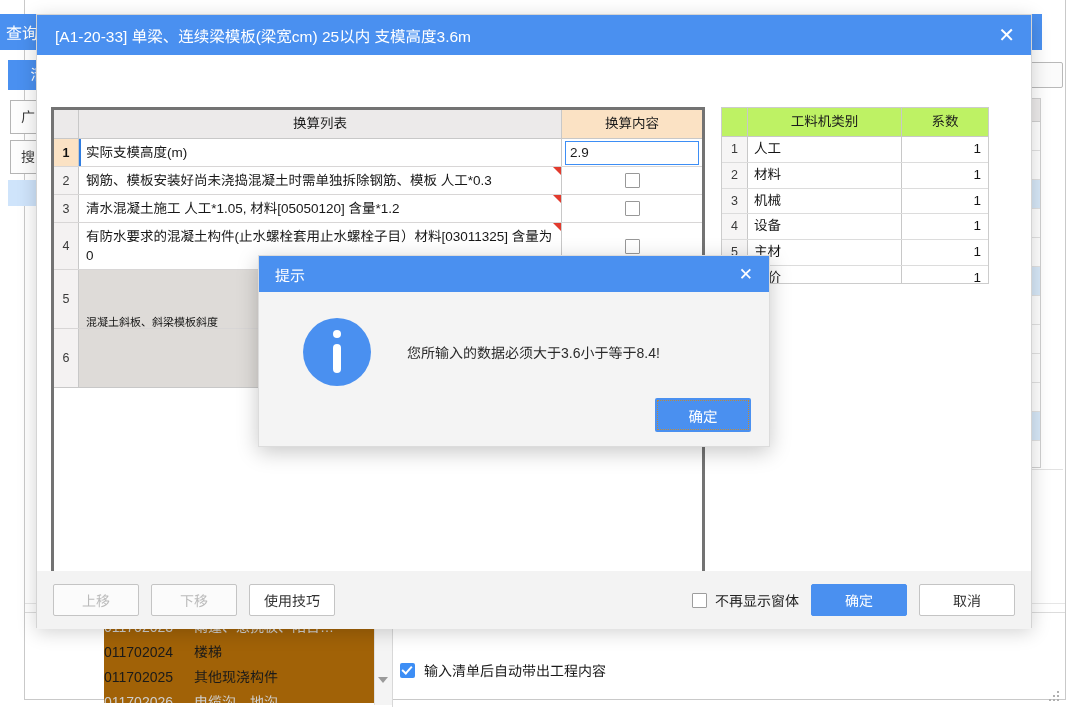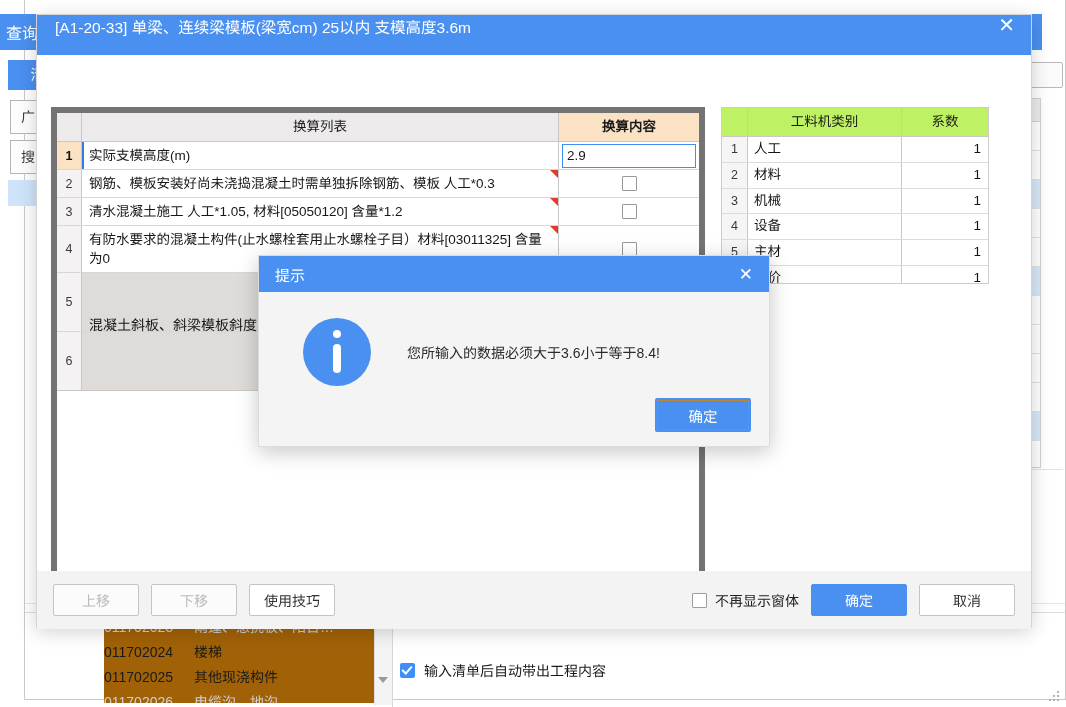--- a/index.html
+++ b/index.html
@@ -224,21 +224,21 @@
     background: #f3f3f3;
     border: 1px solid #d4d4d4;
     box-sizing: border-box;
     box-shadow: 0 4px 18px rgba(0,0,0,0.18);
   }
   .modal-title {
     height: 40px;
     background: #4a90f0;
     color: #ffffff;
     display: flex;
-    align-items: flex-start;
+    align-items: center;
     padding: 0 12px 0 18px;
     box-sizing: border-box;
   }
   .modal-title-text {
     font-size: 15.5px;
     flex: 1;
     white-space: nowrap;
     overflow: hidden;
   }
   .modal-close {
@@ -253,21 +253,21 @@
     position: relative;
     height: 574px;
     background: #ffffff;
   }
 
   
   .grid-left {
     position: absolute;
     left: 14px; top: 52px;
     width: 654px; height: 482px;
-    border: 6px solid #737373;
+    border: 3px solid #737373;
     box-sizing: border-box;
     background: #ffffff;
     overflow: hidden;
   }
   .gl-head {
     display: flex;
     height: 28px;
     background: #eceaea;
     border-bottom: 1px solid #c8c8c8;
   }
@@ -284,21 +284,21 @@
     line-height: 28px;
     font-size: 13.5px;
     color: #1b1b1b;
   }
   .gl-head .c-val {
     width: 140px;
     background: #fbe2c4;
     text-align: center;
     line-height: 28px;
     font-size: 13.5px;
-    font-weight: bold;
+    font-weight: normal;
     color: #1b1b1b;
     box-sizing: border-box;
   }
   .gl-row {
     display: flex;
     border-bottom: 1px solid #d8d6d6;
     min-height: 27px;
   }
   .gl-row .c-idx {
     width: 25px;
@@ -368,21 +368,21 @@
     border: 1px solid #989898;
     background: #fff;
     box-sizing: border-box;
     border-radius: 1px;
     cursor: pointer;
   }
   .gl-row.r5 { min-height: 58px; }
   .gl-row.r6 { min-height: 58px; }
   .gl-row .c-name.two-line { align-items: flex-start; flex-direction: column; justify-content: center; }
   .sub-note {
-    font-size: 14px;
+    font-size: 11px;
     color: #171717;
     line-height: 19px;
   }
   .note-indent { padding-left: 248px; }
 
   
   .grid-right {
     position: absolute;
     left: 684px; top: 52px;
     width: 268px; height: 177px;

